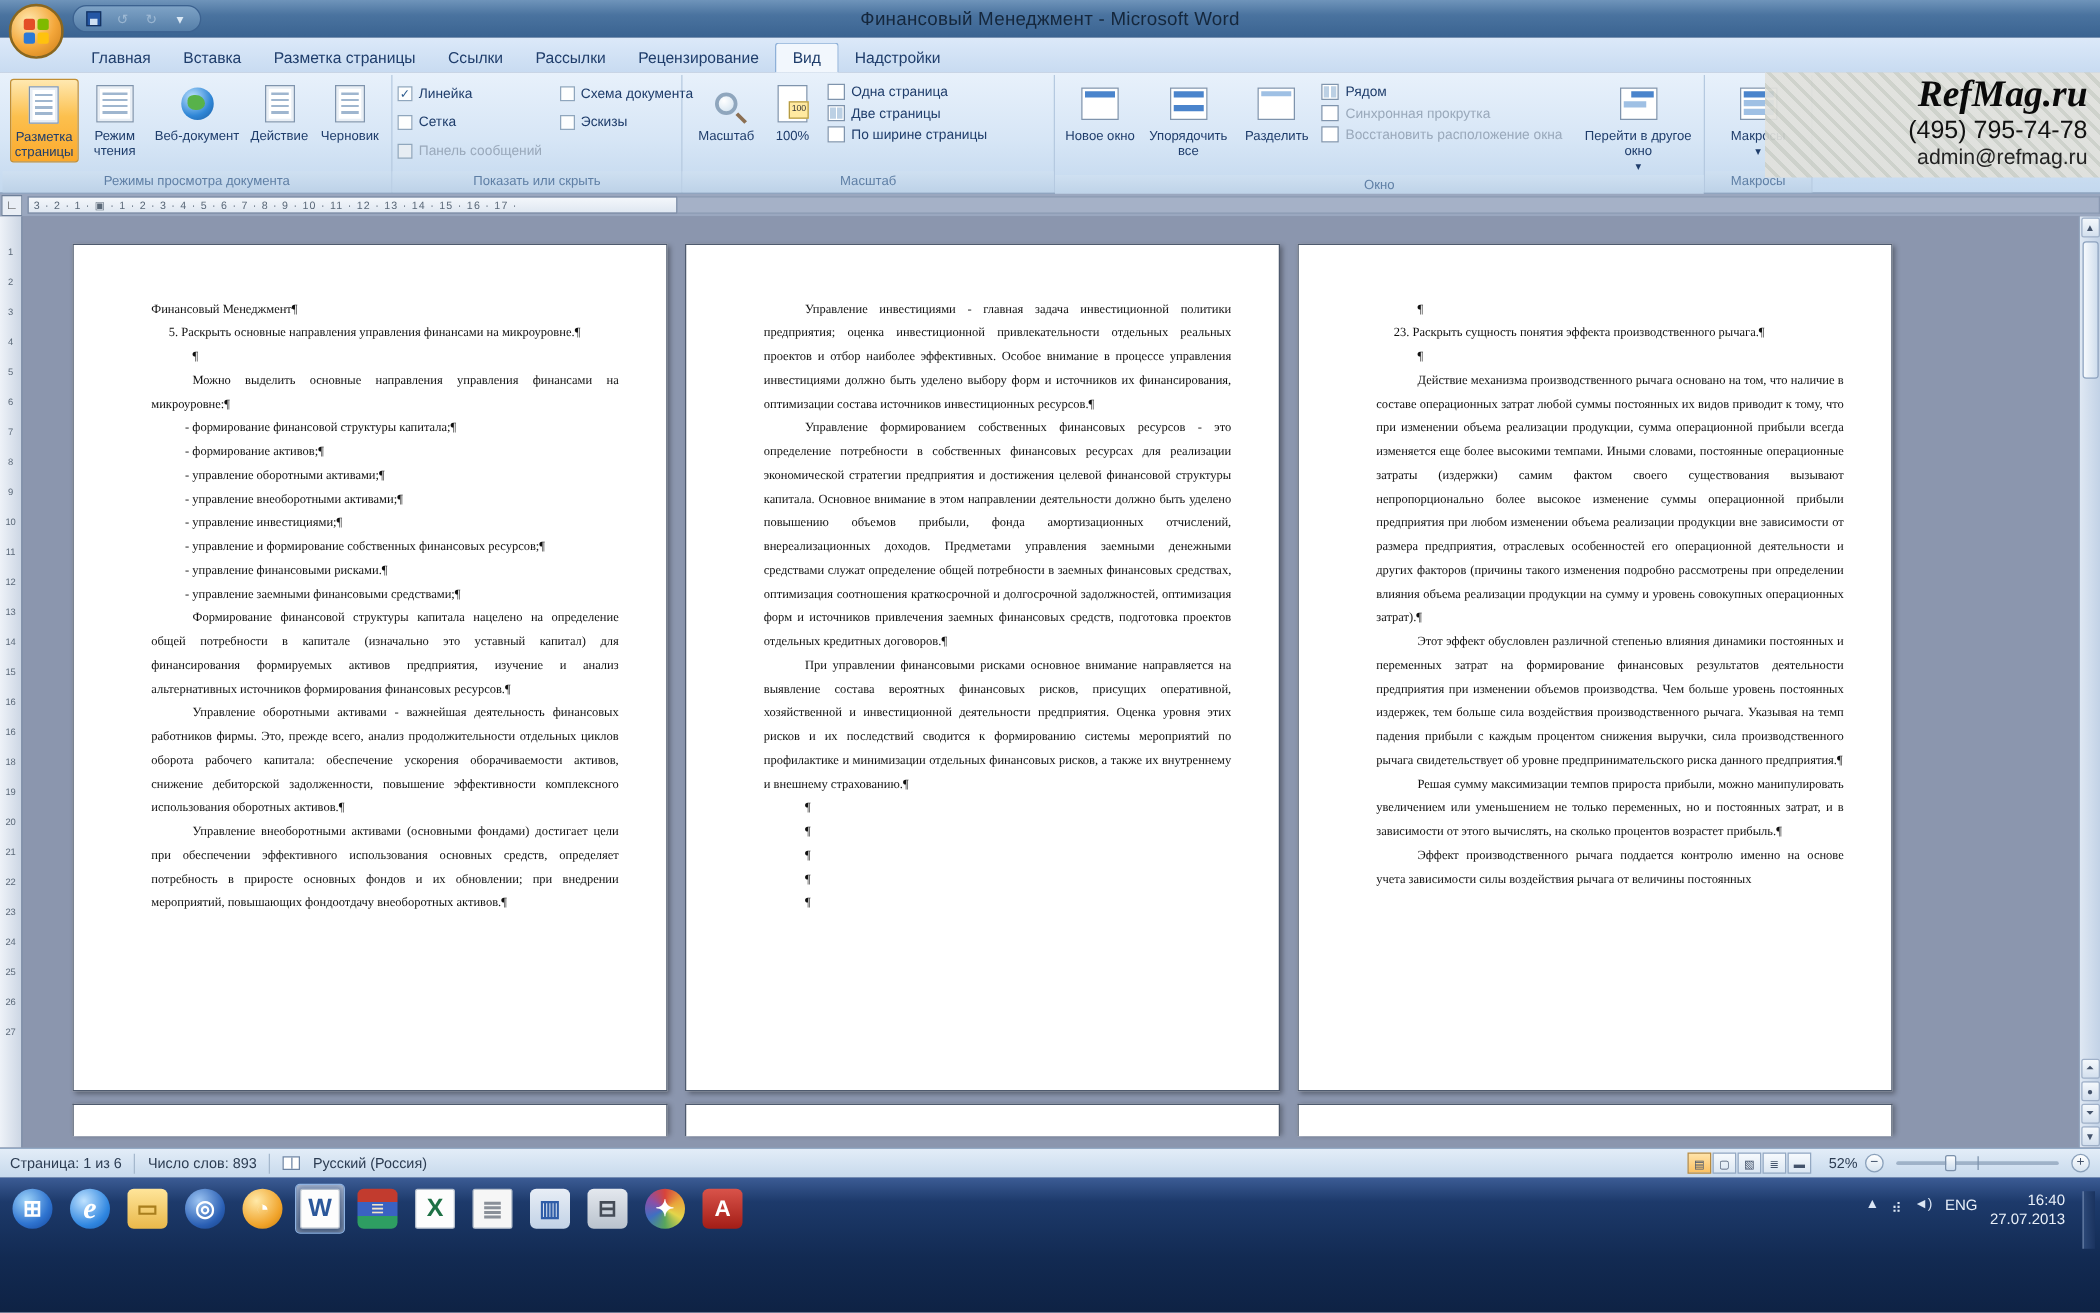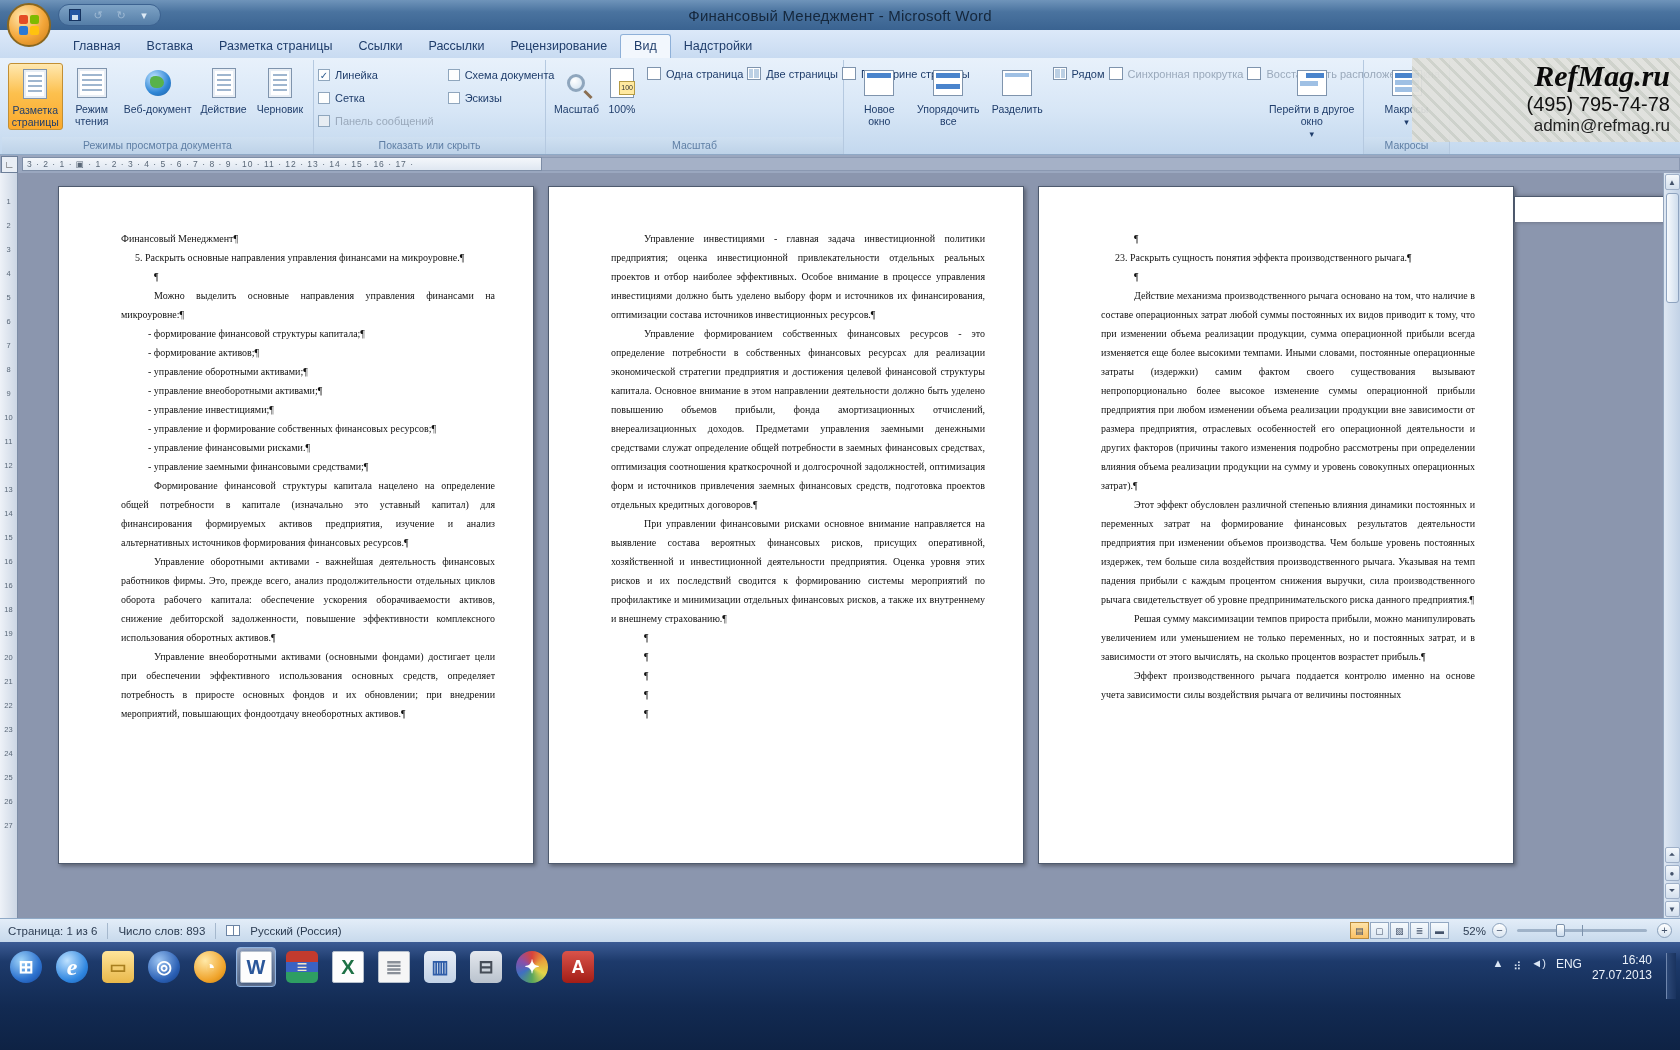--- a/index.html
+++ b/index.html
@@ -38,21 +38,21 @@
   .bigbtn.selected { background:linear-gradient(#ffe8b0,#fcc04e 45%,#fba92c); border:1px solid #c28f34; }
   .pagedoc { width:24px; height:30px; background:#fff; border:1px solid #7f94ad; box-shadow:inset 0 0 0 2px #e8eef5; position:relative; }
   .pagedoc::after { content:""; position:absolute; left:4px; right:4px; top:5px; height:18px;
      background:repeating-linear-gradient(#9fb6cf 0 2px, transparent 2px 5px); }
   .globe { width:26px; height:26px; border-radius:50%; background:radial-gradient(circle at 35% 30%, #bfe3ff, #2f86d6 60%, #1b5ca0); position:relative; }
   .globe::after { content:""; position:absolute; left:5px; top:6px; width:14px; height:12px; background:#58b24a; border-radius:40% 60% 50% 50%; }
   .magnifier { width:18px; height:18px; border:3px solid #8fa6bd; border-radius:50%; position:relative; background:radial-gradient(circle at 35% 30%, #fff, #cfe0ee); }
   .magnifier::after { content:""; position:absolute; width:10px; height:3px; background:#8b6f52; transform:rotate(45deg); left:13px; top:16px; }
   .z100 { width:24px; height:30px; background:#fff; border:1px solid #7f94ad; position:relative; }
   .z100::after { content:"100"; position:absolute; right:-2px; bottom:2px; font-size:7px; background:#ffe9a0; border:1px solid #b59b44; padding:0 1px; color:#333; }
-  .smallrows { display:flex; flex-direction:row; gap:4px; padding:4px 4px 0 4px; }
+  .smallrows { display:flex; flex-direction:column; gap:4px; padding:4px 4px 0 4px; }
   .smallbtn { display:flex; align-items:center; gap:5px; font-size:11px; color:#1f3d6b; white-space:nowrap; }
   .smallbtn .sicon { width:14px; height:13px; background:#fff; border:1px solid #7f94ad; flex:0 0 auto; position:relative; }
   .smallbtn .sicon.two::after{content:"";position:absolute;inset:1px;background:linear-gradient(90deg,#bcd0e4 0 45%,transparent 45% 55%,#bcd0e4 55%);}
   .smallbtn.disabled { color:#9aa9bb; }
   .checkrow { display:flex; align-items:center; gap:5px; font-size:11px; color:#1f3d6b; white-space:nowrap; height:17px; }
   .checkrow .cb-box { width:12px; height:12px; background:#fdfefe; border:1px solid #8fa6bd; font-size:10px; line-height:11px; text-align:center; color:#2d5b8e; flex:0 0 auto; }
   .checkrow.disabled { color:#9aa9bb; }
   .checkrow.disabled .cb-box { background:#e7edf3; color:#b5c2cf; }
   .checkcols { display:flex; gap:14px; padding:6px 4px 0; }
   .checkcol { display:flex; flex-direction:column; gap:6px; }
@@ -70,21 +70,21 @@
   
   .hruler-row { height:18px; background:#9aa7bf; display:flex; align-items:center; flex:0 0 auto; position:relative; }
   .tabstop { width:17px; height:17px; background:#e9eef5; border:1px solid #6d7f99; margin-left:1px; display:flex; align-items:center; justify-content:center; font-size:10px; color:#444; }
   .hruler { height:14px; margin-left:4px; width:520px; background:linear-gradient(#f4f7fb,#dfe7f1); border:1px solid #7d8da6; font-size:8.5px; color:#5a6878; display:flex; align-items:center; padding:0 4px; letter-spacing:1px; white-space:nowrap; overflow:hidden; }
   .hruler-rest { flex:1; height:14px; background:#aebacf; border:1px solid #7d8da6; border-left:none; opacity:.55; }
 
   
   .docarea { flex:1; display:flex; overflow:hidden; position:relative; background:#8b96ae; }
   .vruler { width:18px; background:linear-gradient(90deg,#eef2f8,#ccd6e4); border-right:1px solid #7d8da6; display:flex; flex-direction:column; align-items:center; padding-top:16px; gap:0; flex:0 0 auto; }
   .vruler span { font-size:7.5px; color:#5a6878; height:24px; display:flex; align-items:center; }
-  .pages-wrap { flex:1; padding:13px 0 0 40px; display:flex; flex-direction:row; overflow:hidden; }
+  .pages-wrap { flex:1; padding:13px 0 0 40px; display:flex; flex-direction:column; overflow:hidden;justify-content:center; }
   .pages-row { display:flex; gap:14px; }
   .page { width:476px; height:678px; background:#fff; border:1px solid #4e5a6e; box-shadow:2px 2px 4px rgba(0,0,0,.35); padding:42px 38px 14px 62px; overflow:hidden; flex:0 0 auto; }
   .page-next { width:476px; height:26px; background:#fff; border:1px solid #4e5a6e; border-bottom:none; box-shadow:2px 0 4px rgba(0,0,0,.3); flex:0 0 auto; }
   .pages-row.next { margin-top:10px; }
   .p { font-family:"Liberation Serif", serif; font-size:10px; line-height:19px; color:#111; text-align:justify; text-indent:33px; }
   .p.plain { text-indent:0; text-align:left; }
   .p.num  { text-indent:14px; text-align:left; }
   .p.item { text-indent:27px; text-align:left; }
   .p.mark { text-indent:33px; text-align:left; }
 
@@ -301,20 +301,21 @@
           <span class="bicon">
               <span class="winicon">
                 <span class="bar" style="top:2px;left:8px"></span>
                 <span class="bar" style="top:10px;right:8px;background:#9fc0e4"></span>
               </span>
             </span>
           <span>Перейти в другое окно</span> 
             <span class="caret"></span>
         </div>
       </div>
+      <div class="rgroup-label">Окно</div>
     </div>
 
     <div class="rgroup" style="width:86px">
       <div class="rgroup-inner" style="justify-content:center">
         <div class="bigbtn">
           <span class="bicon">
               <span class="winicon">
                 <span class="bar" style="top:2px"></span>
                 <span class="bar" style="top:9px;background:#9fc0e4"></span>
                 <span class="bar" style="top:16px;background:#9fc0e4"></span>

